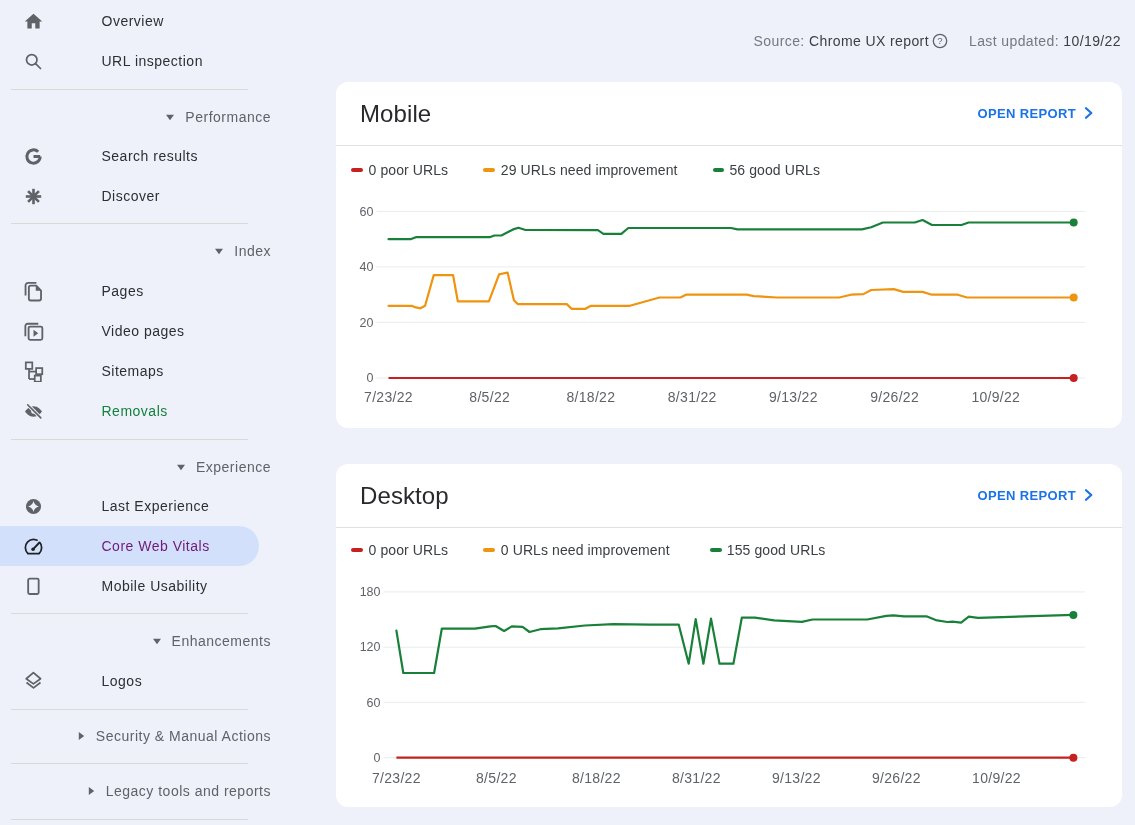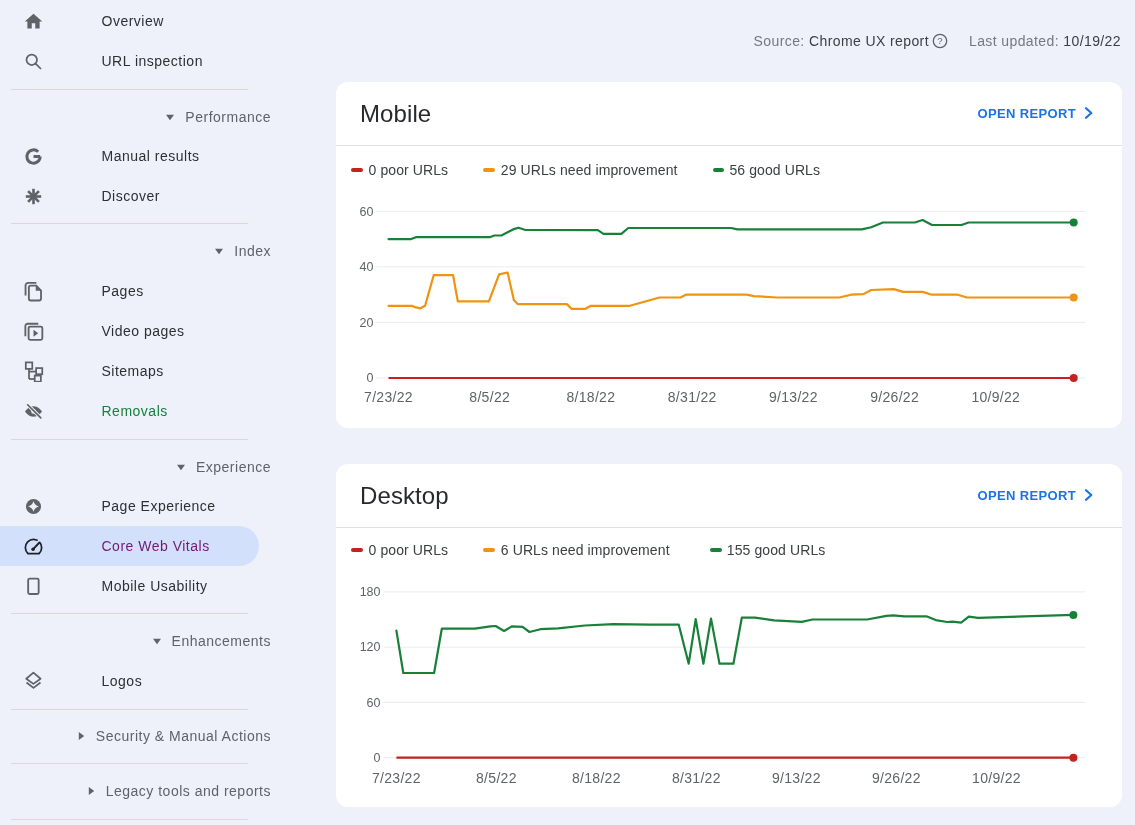--- a/index.html
+++ b/index.html
@@ -43,21 +43,21 @@
     <svg class="tri" width="10" height="10" viewBox="0 0 10 10">
       <path d="M1 2.8h8L5 8.2z" fill="#5f6368"></path>
     </svg>
     <span class="hlab">Performance</span>
   </div>
 <div class="srow" style="top:136px">
     <svg class="ic" width="21" height="21" viewBox="0 0 24 24">
       <path d="M19.6 12a7.6 7.6 0 1 1-2.23-5.37" fill="none" stroke="#5f6368" stroke-width="3.4"></path>
       <path d="M12 12h7.6" stroke="#5f6368" stroke-width="3.4"></path>
     </svg>
-    <span class="slab" style="color:#2d3033">Manual results</span>
+    <span class="slab" style="color:#2d3033">Search results</span>
   </div>
 <div class="srow" style="top:176px">
     <svg class="ic" width="21" height="21" viewBox="0 0 24 24">
       <g stroke="#5f6368" stroke-width="3">
         <path d="M12 3.2v17.6"></path>
         <path d="M3.2 12h17.6"></path>
         <path d="M5.8 5.8l12.4 12.4"></path>
         <path d="M18.2 5.8 5.8 18.2"></path>
       </g>
     </svg>
@@ -117,21 +117,21 @@
     <svg class="tri" width="10" height="10" viewBox="0 0 10 10">
       <path d="M1 2.8h8L5 8.2z" fill="#5f6368"></path>
     </svg>
     <span class="hlab">Experience</span>
   </div>
 <div class="srow" style="top:486px">
     <svg class="ic" width="21" height="21" viewBox="0 0 24 24">
       <circle cx="12" cy="12" r="8.6" fill="#5f6368"></circle>
       <path d="M12 5.8c.65 3.2 3 5.55 6.2 6.2-3.2.65-5.55 3-6.2 6.2-.65-3.2-3-5.55-6.2-6.2 3.2-.65 5.55-3 6.2-6.2z" fill="#eef1f9"></path>
     </svg>
-    <span class="slab" style="color:#2d3033">Page Experience</span>
+    <span class="slab" style="color:#2d3033">Last Experience</span>
   </div>
 <div class="srow sel" style="top:526px">
     <svg class="ic" width="21" height="21" viewBox="0 0 24 24">
       <g fill="none" stroke="#202124" stroke-width="2">
         <path d="M5.6 20h12.8a9.3 9.3 0 1 0-12.8 0z" stroke-linejoin="round"></path>
       </g>
       <path d="M16.2 8.2l4 -4.2" stroke="#d3e0fc" stroke-width="3.4"></path>
       <path d="M11.4 15.2l7.4-7.8" stroke="#202124" stroke-width="2.2" stroke-linecap="round"></path>
       <circle cx="11.5" cy="15" r="2" fill="#202124"></circle>
     </svg>
@@ -222,21 +222,21 @@
     <div class="ctitle">Desktop</div>
     <div class="copen">OPEN REPORT <svg width="10" height="14" viewBox="0 0 10 14">
         <path d="M2 2.2 7.3 7l-5.3 4.8" fill="none" stroke="#1a73e8" stroke-width="2.2" stroke-linecap="round" stroke-linejoin="round"></path>
       </svg></div>
     <div class="cdiv"></div>
     <div class="legend">
       <div style="position:absolute;top:78px;left:0;right:0;height:16px">
         <span class="dash" style="left:15.300000000000011px;background:#c5221f"></span>
         <span class="ltxt" style="left:32.5px">0 poor URLs</span>
         <span class="dash" style="left:147.2px;background:#f0930e"></span>
-        <span class="ltxt" style="left:164.8px">6 URLs need improvement</span>
+        <span class="ltxt" style="left:164.8px">0 URLs need improvement</span>
         <span class="dash" style="left:374px;background:#188038"></span>
         <span class="ltxt" style="left:390.79999999999995px">155 good URLs</span>
       </div>
     </div>
     <svg class="chart" width="786" height="343" viewBox="0 0 786 343">
       <line x1="47.6" y1="293.7" x2="749.0" y2="293.7" stroke="#e9ebee" stroke-width="1"></line>
       <line x1="47.6" y1="238.4" x2="749.0" y2="238.4" stroke="#e9ebee" stroke-width="1"></line>
       <line x1="47.6" y1="183.2" x2="749.0" y2="183.2" stroke="#e9ebee" stroke-width="1"></line>
       <line x1="47.6" y1="127.9" x2="749.0" y2="127.9" stroke="#e9ebee" stroke-width="1"></line>
       <text x="44.5" y="297.9" text-anchor="end" font-size="12.5" fill="#5f6368">0</text>

